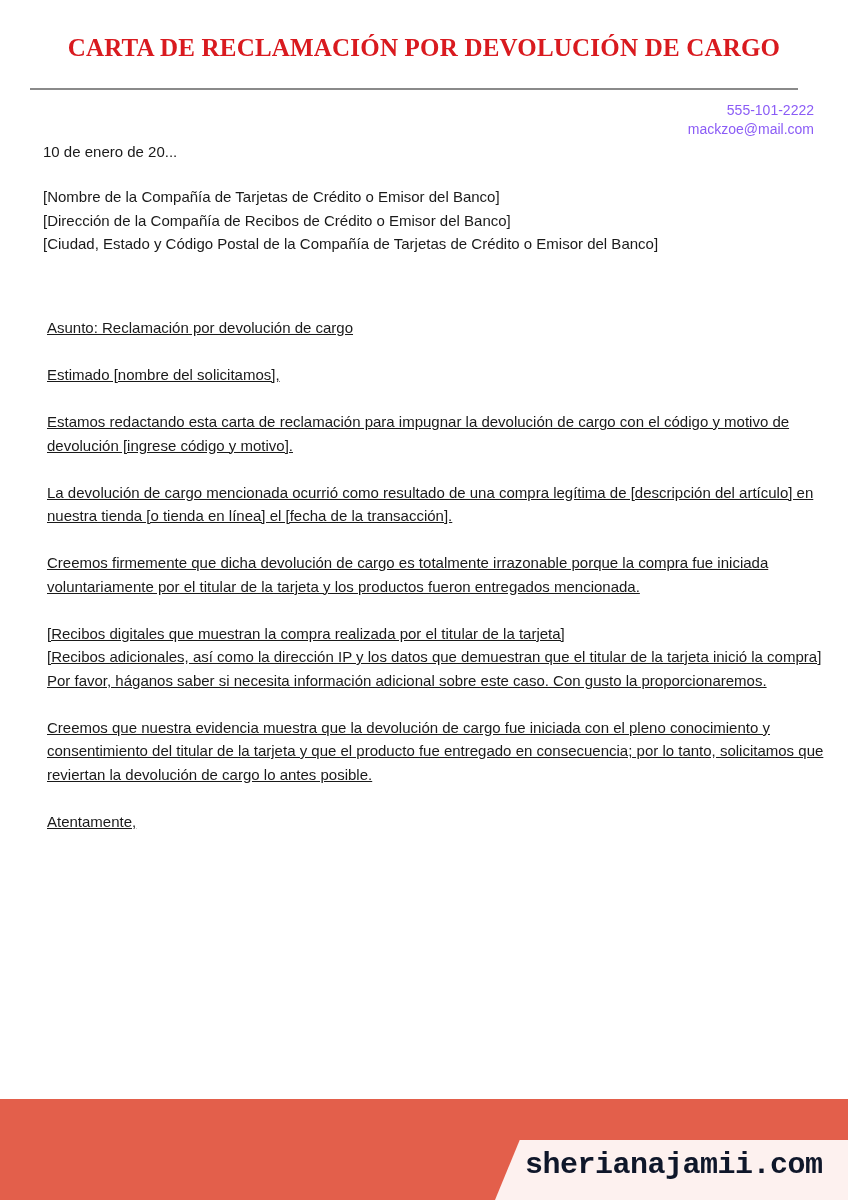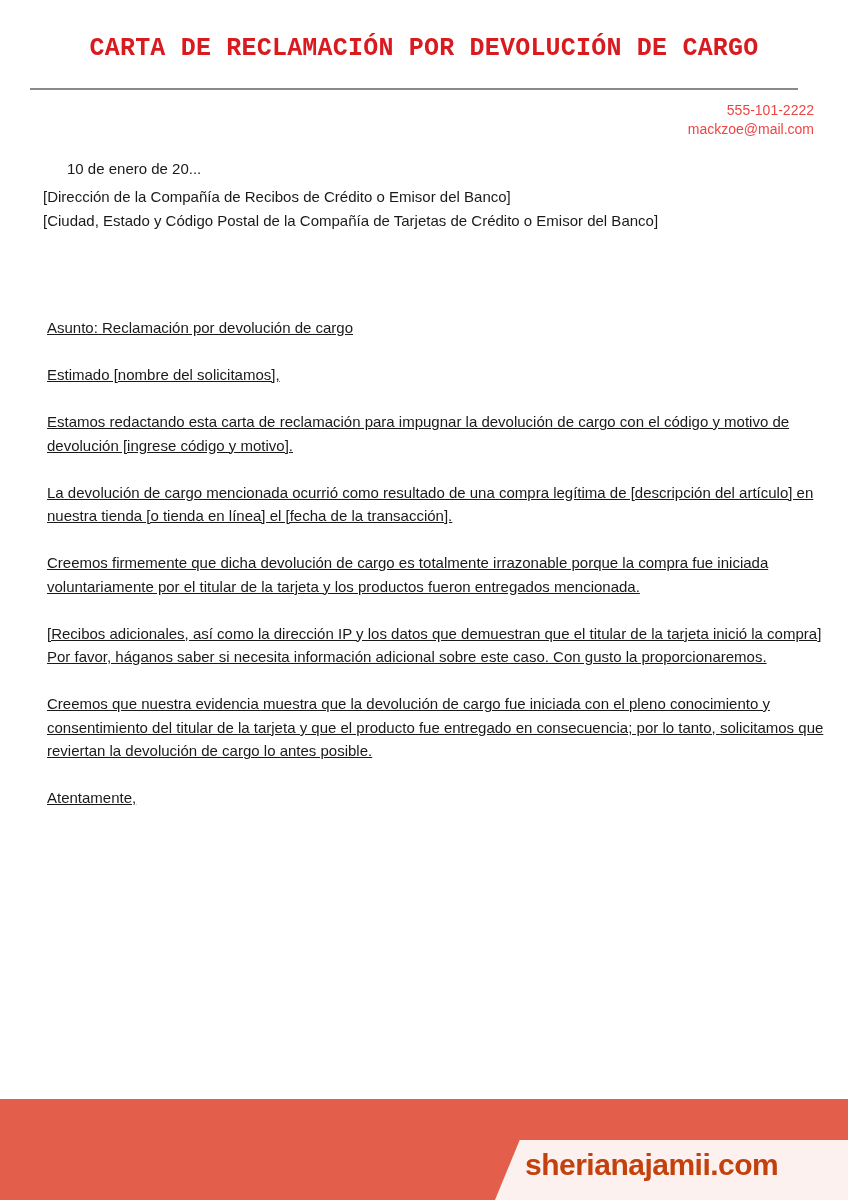--- a/index.html
+++ b/index.html
@@ -4,78 +4,80 @@
 <style>
   html, body { margin: 0; padding: 0; }
   body {
     width: 848px; height: 1200px; position: relative; overflow: hidden;
     background: #ffffff; color: #1a1a1a;
     font-family: "Liberation Sans", sans-serif;
   }
   .title {
     position: absolute; left: 0; top: 34px; width: 848px; text-align: center;
     color: #d91a1f; font-weight: bold; font-size: 25px; letter-spacing: 0.2px;
-    font-family: Liberation Mono, monospace;
+    font-family: Liberation Serif, serif;
   }
   .rule {
     position: absolute; left: 30px; top: 88px; width: 768px; height: 2px;
     background: #8a8a8a;
   }
   .contact {
     position: absolute; right: 34px; top: 101px; text-align: right;
-    font-size: 14px; line-height: 19px; color: #ef4444;
+    font-size: 14px; line-height: 19px; color: #8b5cf6;
   }
-  .date { position: absolute; left: 43px; top: 160px; font-size: 15px; margin-left: 24px; }
+  .date { position: absolute; left: 43px; top: 143px; font-size: 15px; }
   .recipient {
     position: absolute; left: 43px; top: 185px; font-size: 15px; line-height: 23.5px;
   }
   .body {
     position: absolute; left: 47px; top: 316px; width: 790px;
     font-size: 15px; line-height: 23.5px; text-decoration: underline;
   }
   .body p { margin: 0 0 23.5px 0; }
   .body .list { margin: 0; }
   .footer-band {
     position: absolute; left: 0; top: 1099px; width: 848px; height: 101px;
     background: #e35f4b;
   }
   .footer-tab {
     position: absolute; left: 495px; top: 1140px; width: 353px; height: 60px;
     background: #fdf1ef;
     clip-path: polygon(7% 0, 100% 0, 100% 100%, 0 100%);
   }
   .footer-site {
     position: absolute; left: 525px; top: 1148px; font-size: 30px; font-weight: bold;
-    color: #c2410c; font-family: Liberation Sans, sans-serif; letter-spacing: -0.5px;
+    color: #0f172a; font-family: Liberation Mono, monospace; letter-spacing: -0.5px;
   }
 </style>
 </head>
 <body>
 
 <div class="title">CARTA DE RECLAMACIÓN POR DEVOLUCIÓN DE CARGO</div>
 <div class="rule"></div>
 
 <div class="contact">
   <div>555-101-2222</div>
   <div>mackzoe@mail.com</div>
 </div>
 
 <div class="date">10 de enero de 20...</div>
 
 <div class="recipient">
+  <div>[Nombre de la Compañía de Tarjetas de Crédito o Emisor del Banco]</div>
   <div>[Dirección de la Compañía de Recibos de Crédito o Emisor del Banco]</div>
   <div>[Ciudad, Estado y Código Postal de la Compañía de Tarjetas de Crédito o Emisor del Banco]</div>
 </div>
 
 <div class="body">
   <p>Asunto: Reclamación por devolución de cargo</p>
   <p>Estimado [nombre del solicitamos],</p>
   <p>Estamos redactando esta carta de reclamación para impugnar la devolución de cargo con el código y motivo de devolución [ingrese código y motivo].</p>
   <p>La devolución de cargo mencionada ocurrió como resultado de una compra legítima de [descripción del artículo] en nuestra tienda [o tienda en línea] el [fecha de la transacción].</p>
   <p>Creemos firmemente que dicha devolución de cargo es totalmente irrazonable porque la compra fue iniciada voluntariamente por el titular de la tarjeta y los productos fueron entregados mencionada.</p>
+  <div class="list">[Recibos digitales que muestran la compra realizada por el titular de la tarjeta]</div>
   <div class="list">[Recibos adicionales, así como la dirección IP y los datos que demuestran que el titular de la tarjeta inició la compra]</div>
   <p>Por favor, háganos saber si necesita información adicional sobre este caso. Con gusto la proporcionaremos.</p>
   <p>Creemos que nuestra evidencia muestra que la devolución de cargo fue iniciada con el pleno conocimiento y consentimiento del titular de la tarjeta y que el producto fue entregado en consecuencia; por lo tanto, solicitamos que reviertan la devolución de cargo lo antes posible.</p>
   <p>Atentamente,</p>
 </div>
 
 <div class="footer-band"></div>
 <div class="footer-tab"></div>
 <div class="footer-site">sherianajamii.com</div>
 

